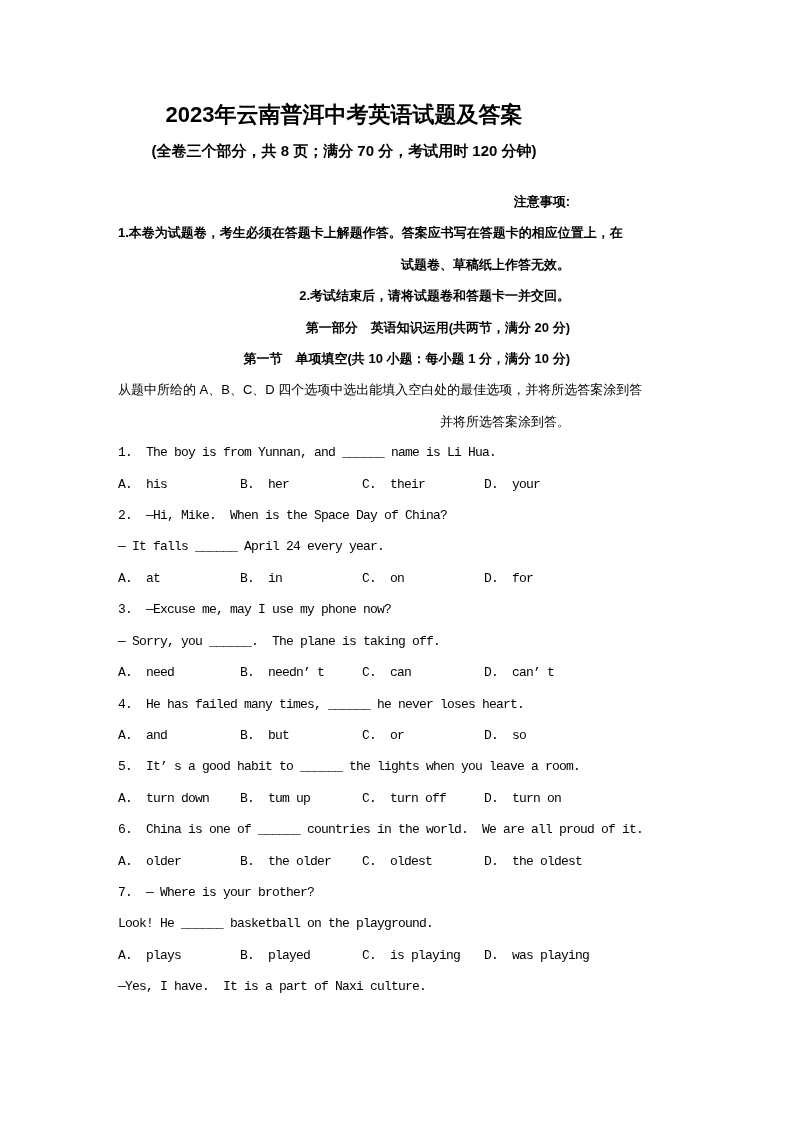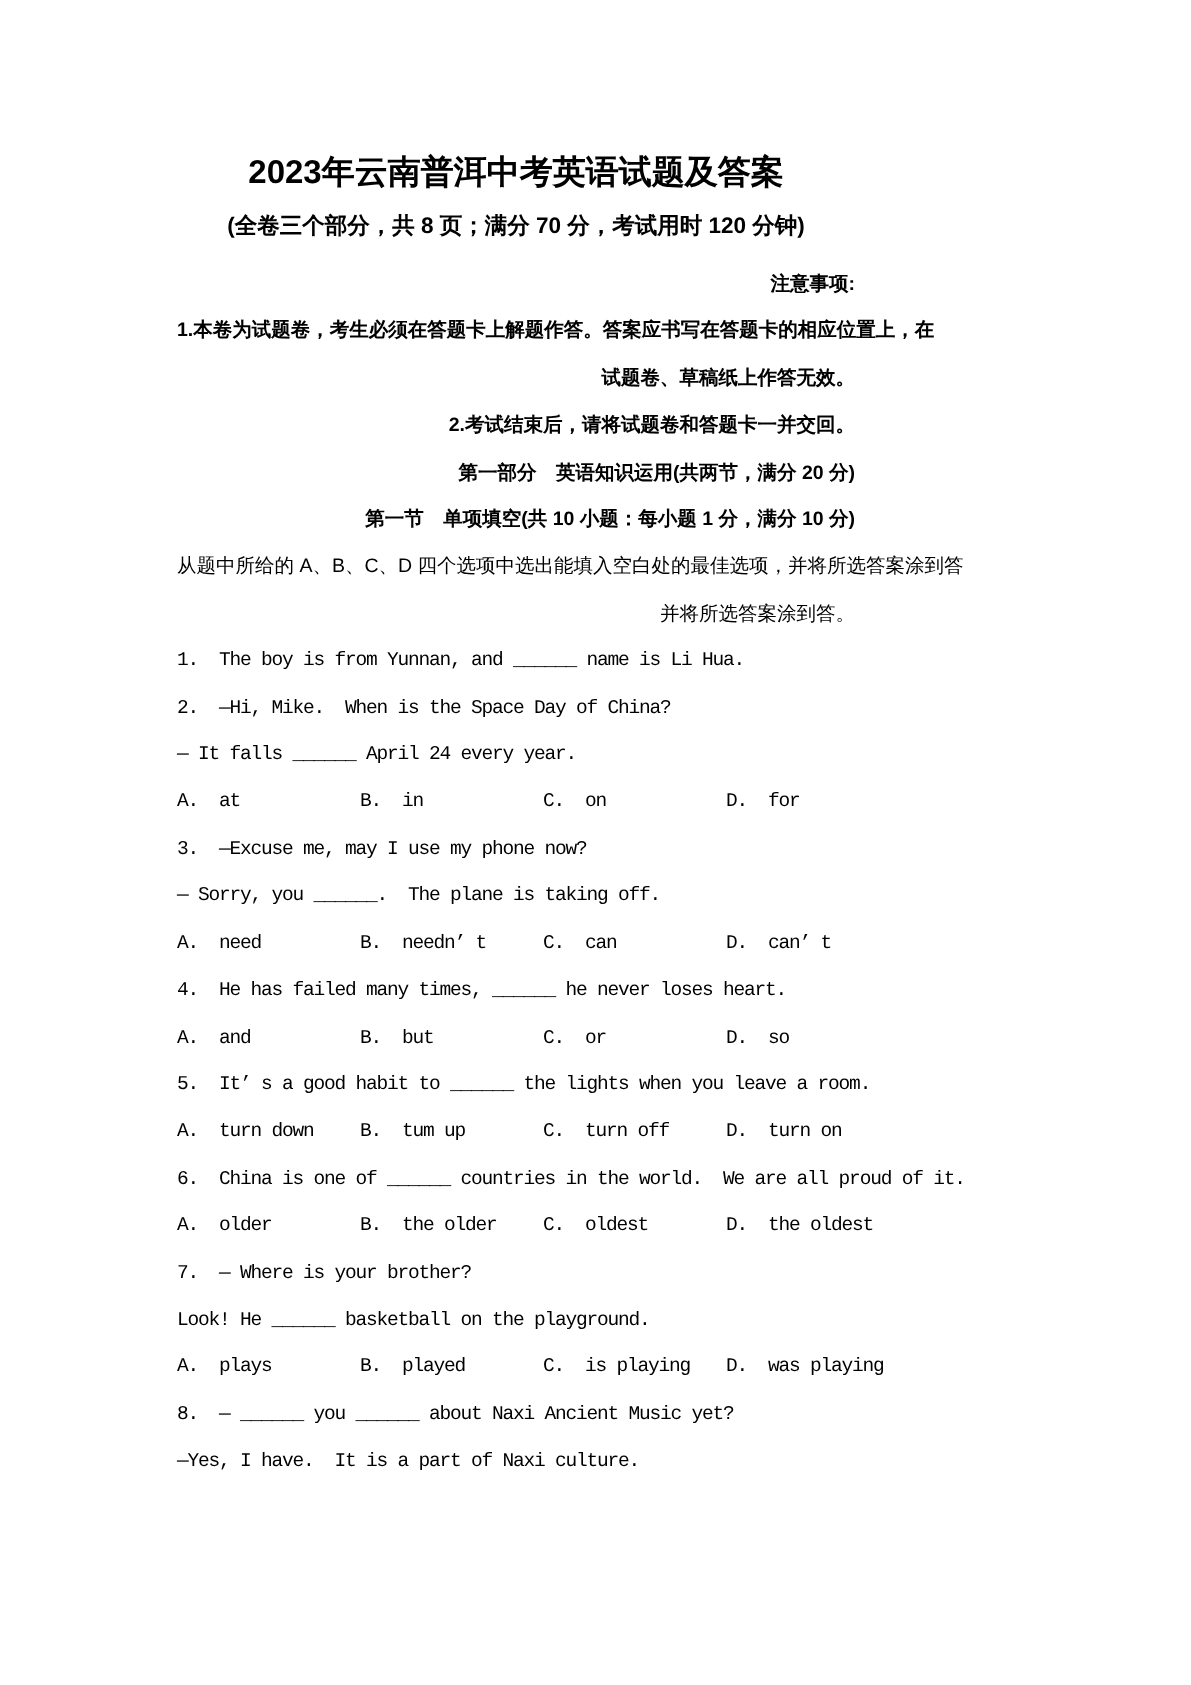--- a/index.html
+++ b/index.html
@@ -25,21 +25,21 @@
     line-height: 30px;
     margin: 0;
     white-space: pre;
     font-family: "Liberation Sans", sans-serif;
   }
   .subtitle {
     font-size: 15px;
     font-weight: bold;
     text-align: center;
     line-height: 30px;
-    margin: 6px 0 7px 0;
+    margin: 6px 0 20px 0;
     white-space: pre;
   }
   .line {
     line-height: 31.4px;
     white-space: pre;
   }
   .cn {
     font-size: 13px;
     font-family: "Liberation Sans", sans-serif;
     text-align: right;
@@ -81,20 +81,21 @@
   <div class="line cn bold">试题卷、草稿纸上作答无效。</div>
   <div class="line cn bold">2.考试结束后，请将试题卷和答题卡一并交回。</div>
 
   <div class="line cn bold">第一部分　英语知识运用(共两节，满分 20 分)</div>
   <div class="line cn bold">第一节　单项填空(共 10 小题：每小题 1 分，满分 10 分)</div>
 
   <div class="line cn">从题中所给的 A、B、C、D 四个选项中选出能填入空白处的最佳选项，并将所选答案涂到答</div>
   <div class="line cn">并将所选答案涂到答。</div>
 
   <div class="line en">1.  The boy is from Yunnan, and ______ name is Li Hua.</div>
+  <div class="line en opts"><span class="opt">A.  his</span><span class="opt">B.  her</span><span class="opt">C.  their</span><span class="opt">D.  your</span></div>
 
   <div class="line en">2.  —Hi, Mike.  When is the Space Day of China?</div>
   <div class="line en">— It falls ______ April 24 every year.</div>
   <div class="line en opts"><span class="opt">A.  at</span><span class="opt">B.  in</span><span class="opt">C.  on</span><span class="opt">D.  for</span></div>
 
   <div class="line en">3.  —Excuse me, may I use my phone now?</div>
   <div class="line en">— Sorry, you ______.  The plane is taking off.</div>
   <div class="line en opts"><span class="opt">A.  need</span><span class="opt">B.  needn’ t</span><span class="opt">C.  can</span><span class="opt">D.  can’ t</span></div>
 
   <div class="line en">4.  He has failed many times, ______ he never loses heart.</div>
@@ -103,16 +104,15 @@
   <div class="line en">5.  It’ s a good habit to ______ the lights when you leave a room.</div>
   <div class="line en opts"><span class="opt">A.  turn down</span><span class="opt">B.  tum up</span><span class="opt">C.  turn off</span><span class="opt">D.  turn on</span></div>
 
   <div class="line en">6.  China is one of ______ countries in the world.  We are all proud of it.</div>
   <div class="line en opts"><span class="opt">A.  older</span><span class="opt">B.  the older</span><span class="opt">C.  oldest</span><span class="opt">D.  the oldest</span></div>
 
   <div class="line en">7.  — Where is your brother?</div>
   <div class="line en">Look! He ______ basketball on the playground.</div>
   <div class="line en opts"><span class="opt">A.  plays</span><span class="opt">B.  played</span><span class="opt">C.  is playing</span><span class="opt">D.  was playing</span></div>
 
-  <div class="line en">8.  — ______ you ______ about Naxi Ancient Music yet?</div>
   <div class="line en">—Yes, I have.  It is a part of Naxi culture.</div>
 
 </div>
 
 </body></html>

